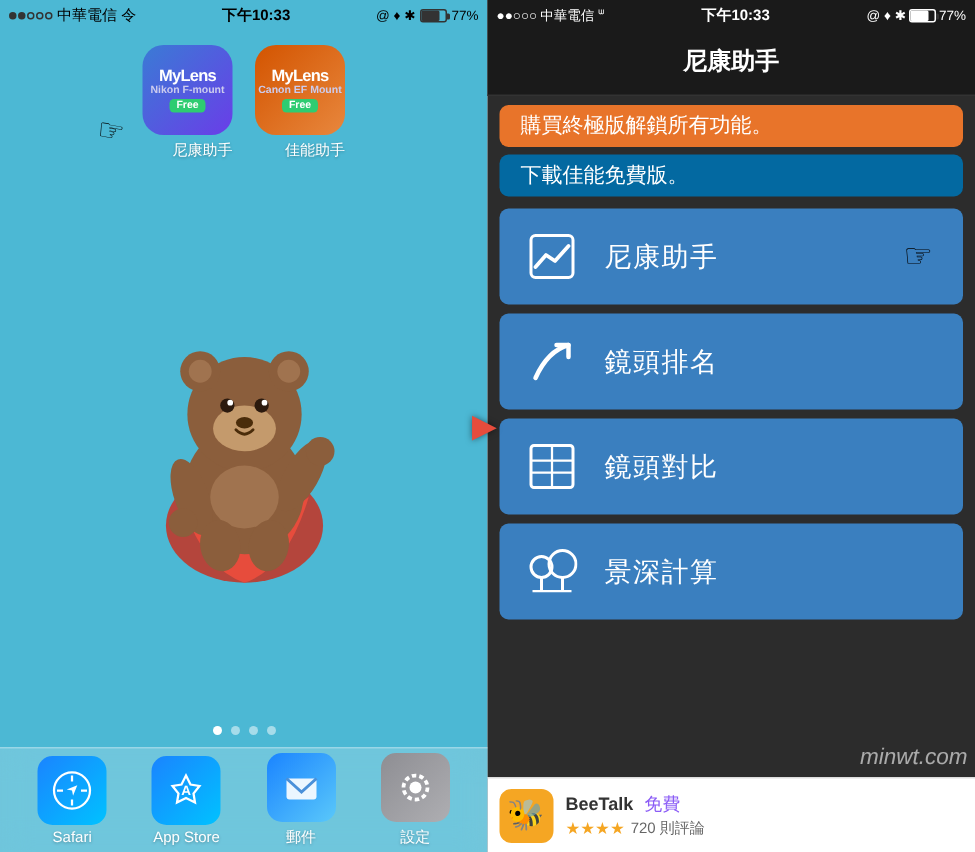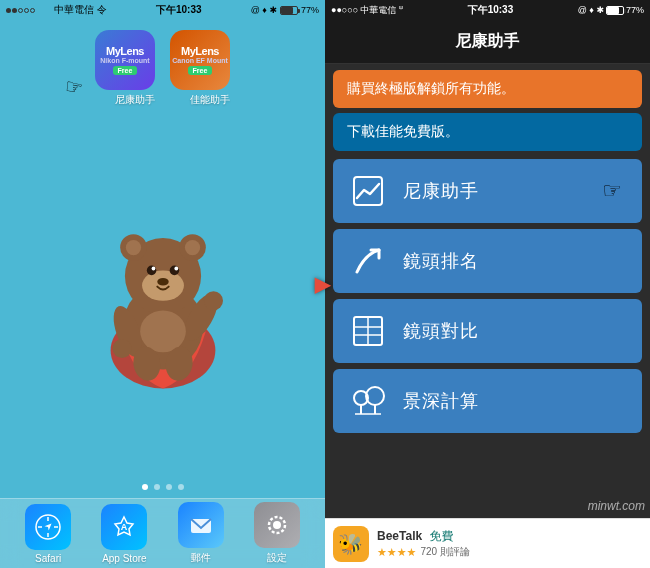--- a/index.html
+++ b/index.html
@@ -23,21 +23,21 @@
 
     .status-bar {
       height: 20px;
       display: flex;
       align-items: center;
       justify-content: space-between;
       padding: 0 6px;
       font-size: 10px;
       color: #000;
     }
-    .status-bar-left { display: flex; align-items: center; gap: 19px; }
+    .status-bar-left { display: flex; align-items: center; gap: 3px; }
     .status-bar-center { font-size: 10px; font-weight: 600; }
     .status-bar-right { display: flex; align-items: center; gap: 3px; font-size: 9px; }
 
     .signal-dots { display: flex; gap: 1px; }
     .signal-dot {
       width: 5px; height: 5px; border-radius: 50%;
       background: #333;
     }
     .signal-dot.empty { background: transparent; border: 1px solid #333; }
 
@@ -234,21 +234,21 @@
       display: flex;
       flex-direction: column;
       gap: 2px;
       padding: 2px 0;
       overflow: hidden;
     }
 
     .promo-btn {
       margin: 4px 8px 0;
       border-radius: 6px;
-      height: 38px;
+      height: 28px;
       display: flex;
       align-items: center;
       padding: 0 14px;
       font-size: 14px;
       color: #fff;
       font-weight: 500;
     }
     .promo-btn.orange { background: #e8742a; }
     .promo-btn.blue-mid { background: #0369a1; margin-top: 3px; }
 
@@ -323,21 +323,21 @@
     .ad-content { flex: 1; }
     .ad-title { font-size: 12px; font-weight: 700; color: #333; }
     .ad-stars { color: #f5a623; font-size: 11px; }
     .ad-count { font-size: 10px; color: #666; }
 
     
     .watermark {
       position: absolute;
       bottom: 55px;
       right: 5px;
-      font-size: 12px;
+      font-size: 15px;
       color: rgba(255,255,255,0.6);
       font-style: italic;
     }
 
     
     .hand-on-app {
       position: absolute;
       top: 55px;
       left: 65px;
       font-size: 20px;
@@ -582,21 +582,21 @@
       <span class="menu-label">景深計算</span>
     </div>
 
   </div>
 
   <div class="ad-banner">
     <div class="ad-icon">🐝</div>
     <div class="ad-content">
       <div class="ad-title">
         <span>BeeTalk</span>
-        <span style="font-weight:400;color:#0f766e;margin-left:4px;">免費</span>
+        <span style="font-weight:400;color:#8b5cf6;margin-left:4px;">免費</span>
       </div>
       <div style="display:flex;align-items:center;gap:4px;">
         <span class="ad-stars">★★★★</span>
         <span class="ad-count">720 則評論</span>
       </div>
     </div>
   </div>
 
   <div class="watermark">minwt.com</div>
 

